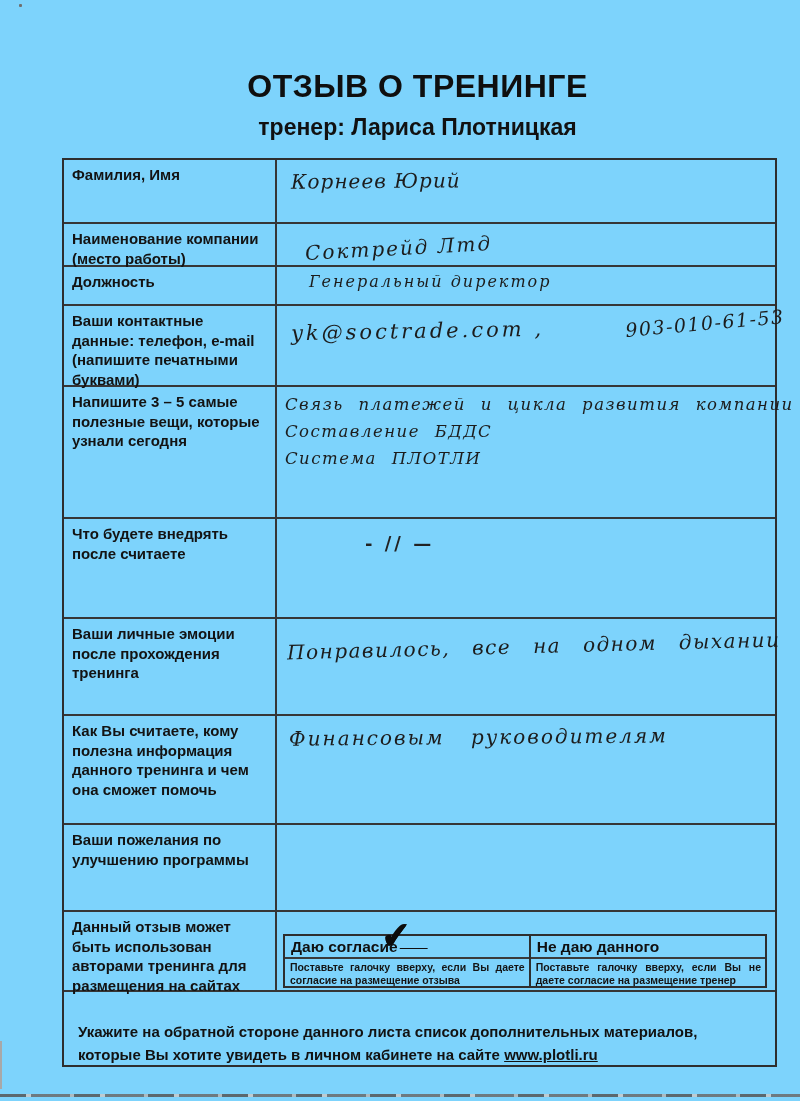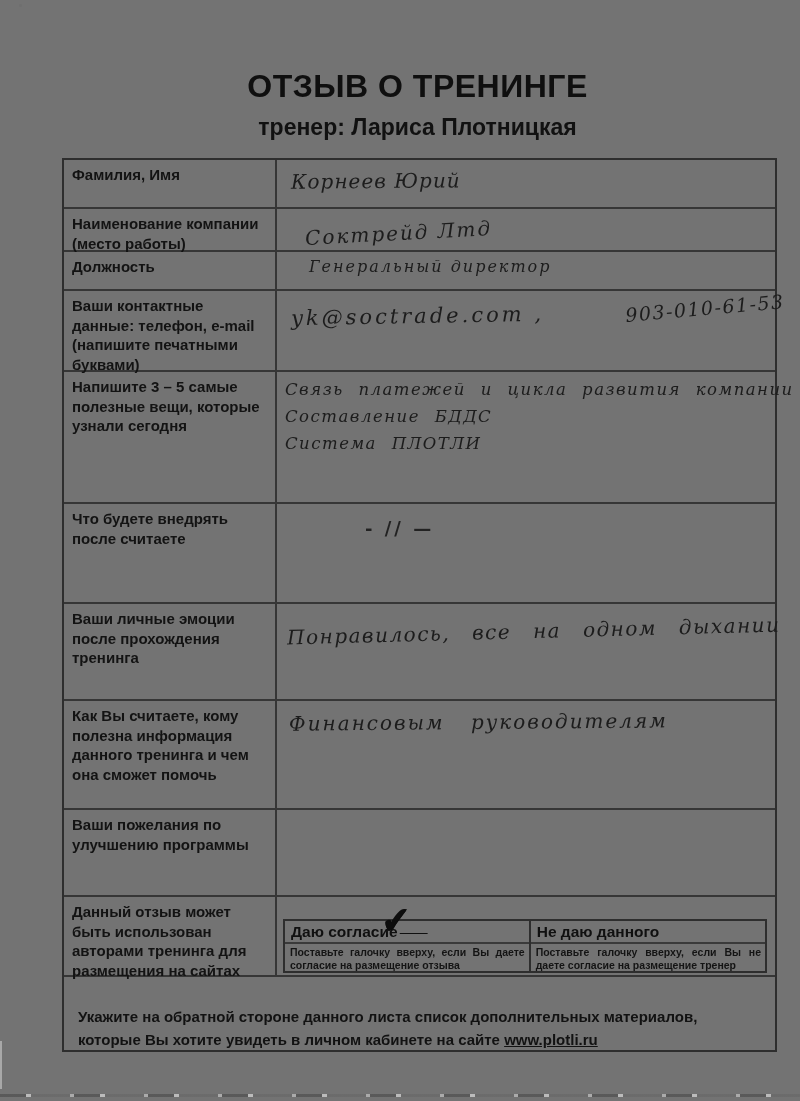--- a/index.html
+++ b/index.html
@@ -1,17 +1,17 @@
 <!DOCTYPE html>
 <html lang="ru"><head>
 <meta charset="utf-8">
 <style>
   html,body{margin:0;padding:0;}
   .page{
-    position:relative;width:800px;height:1101px;background:#737373;
+    position:relative;width:800px;height:1101px;background:#7dd3fc;
     font-family:"Liberation Sans",sans-serif;color:#161616;overflow:hidden;
   }
   
   .title{
     position:absolute;left:62px;top:68px;width:711px;text-align:center;
     font-size:32px;font-weight:700;letter-spacing:.5px;color:#0f0f0f;
   }
   .subtitle{
     position:absolute;left:62px;top:114px;width:711px;text-align:center;
     font-size:23px;font-weight:700;color:#111;
@@ -22,21 +22,21 @@
     border:2px solid #2e2e2e;background:transparent;
   }
   .frow{display:flex;border-top:2px solid #363636;}
   .frow:first-child{border-top:none;}
   .fcell-label{
     width:213px;flex:none;border-right:2px solid #363636;
     padding:5px 8px 4px 8px;box-sizing:border-box;
     font-size:15px;line-height:19.5px;font-weight:600;color:#131313;
   }
   .fcell-value{flex:1;position:relative;box-sizing:border-box;}
-  .h-r1{height:47px}.h-r2{height:41px}.h-r3{height:37px}.h-r4{height:79px}
+  .h-r1{height:62px}.h-r2{height:41px}.h-r3{height:37px}.h-r4{height:79px}
   .h-r5{height:130px}.h-r6{height:98px}.h-r7{height:95px}.h-r8{height:107px}
   .h-r9{height:85px}.h-r10{height:78px}.h-foot{height:73px}
   
   .hw{
     font-family:"DejaVu Serif",serif;font-style:italic;color:#1c1c1c;
     white-space:nowrap;display:inline-block;
   }
   .hw-name{margin:9px 0 0 14px;font-size:20px;letter-spacing:1px;transform:rotate(-.5deg);}
   .hw-company{margin:12px 0 0 28px;font-size:20px;letter-spacing:2px;transform:rotate(-3deg);}
   .hw-position{margin:5px 0 0 32px;font-size:16px;letter-spacing:2px;}

